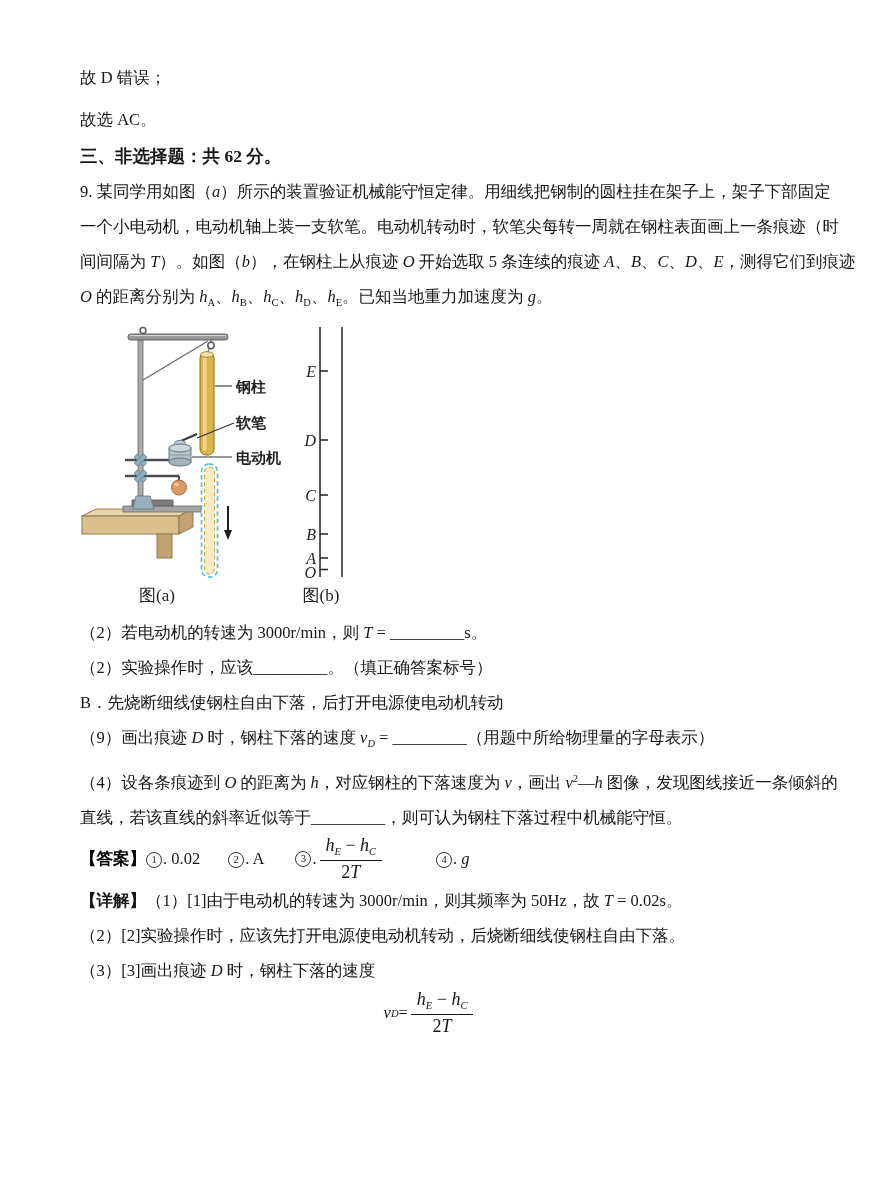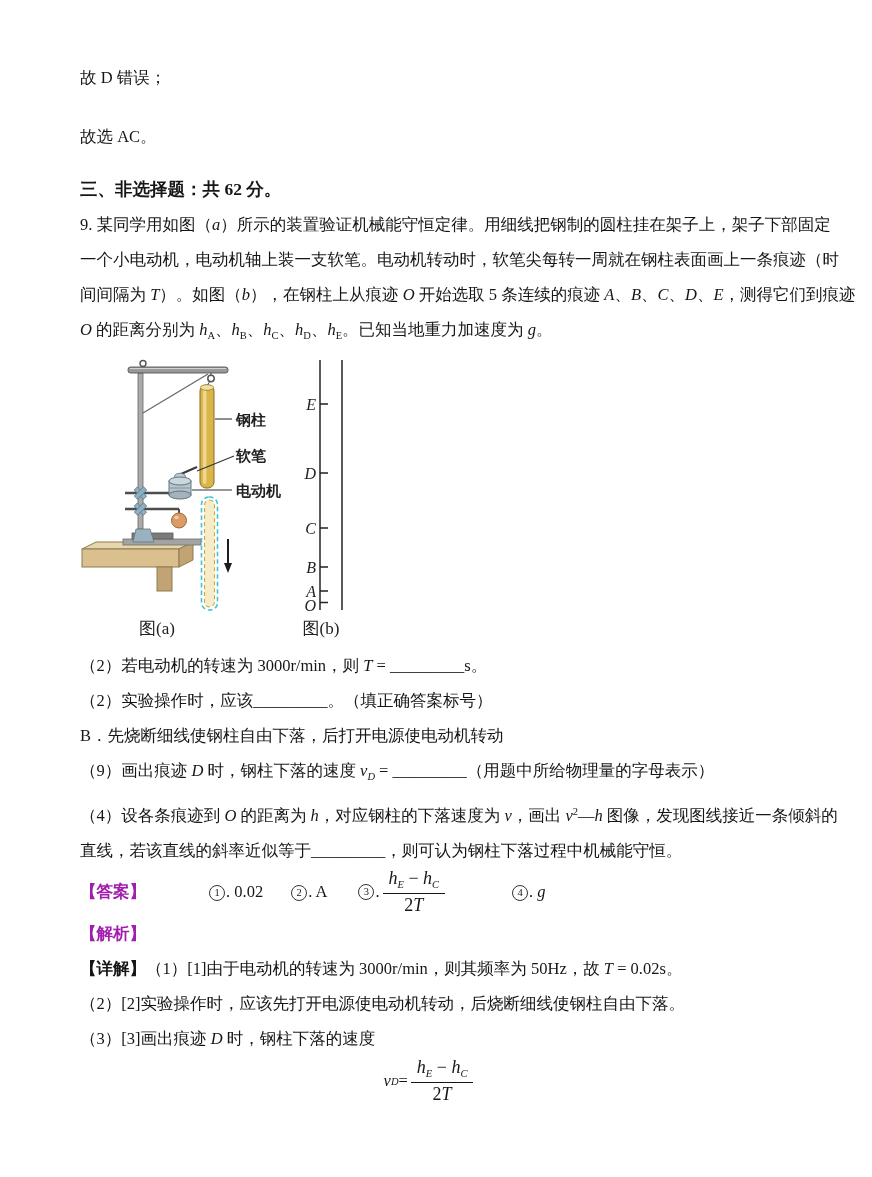--- a/index.html
+++ b/index.html
@@ -9,54 +9,54 @@
     box-sizing:border-box;
     padding:60px 0 0 80px;
     background:#ffffff;
     font-family:"Liberation Serif","DejaVu Serif",serif;
     font-size:16.5px;
     color:#161616;
     overflow:hidden;
   }
   .line{line-height:35px;margin:0;white-space:nowrap;}
   .heading{font-weight:bold;font-size:17.5px;}
-  .gap-top{margin-top:24px;}
+  .gap-top{margin-top:7px;}
   .seg-i{font-style:italic;}
   .seg-b{font-weight:bold;}
   .seg-sub{font-size:10.5px;vertical-align:-4px;}
   .seg-si{font-size:10.5px;vertical-align:-4px;font-style:italic;}
   .seg-sup{font-size:10.5px;vertical-align:6px;}
   .seg-circ{
     display:inline-flex;align-items:center;justify-content:center;
     width:14px;height:14px;border:1px solid #333;border-radius:50%;
     font-size:10.5px;line-height:14px;vertical-align:1px;margin-right:1px;
   }
   .frac{display:inline-flex;flex-direction:column;align-items:center;
     vertical-align:middle;line-height:1.2;font-size:18px;margin:0 3px;}
   .frac .num{border-bottom:1.4px solid #161616;padding:0 6px 1px;}
   .frac .den{padding-top:1px;}
-  .label-blue{color:#a21caf;font-weight:bold;}
+  .label-blue{color:#000000;font-weight:bold;}
   .answer-row{display:flex;align-items:center;height:48px;}
-  .ml-a{margin-left:63px;} .ml-b{margin-left:28px;} .ml-c{margin-left:31px;} .ml-d{margin-left:64px;font-family:Liberation Serif, serif;}
+  .ml-a{} .ml-b{margin-left:28px;} .ml-c{margin-left:31px;} .ml-d{margin-left:51px;font-family:Liberation Serif, serif;}
   .formula-row{display:flex;justify-content:center;align-items:center;height:50px;width:700px;}
   figure.exp{margin:0;padding:0;}
   svg text{font-family:"Liberation Serif","DejaVu Serif",serif;}
   svg .cjk-label{font-family:"Liberation Sans","DejaVu Sans",sans-serif;font-weight:600;font-size:15px;fill:#222;}
   svg .scale-letter{font-style:italic;font-size:16px;fill:#222;}
   svg .caption{font-size:17px;fill:#222;}
 </style>
 </head>
 <body>
 
 <div class="page">
 
   <p class="line"><span>故 D 错误；</span></p>
   <p class="line gap-top"><span>故选 AC。</span></p>
 
-  <p class="line heading" style="margin-top:18px">三、非选择题：共 62 分。</p>
+  <p class="line heading" style="margin-top:2px">三、非选择题：共 62 分。</p>
 
   <div>
     <p class="line"><span>9. 某同学用如图（</span><span class="seg-i">a</span><span>）所示的装置验证机械能守恒定律。用细线把钢制的圆柱挂在架子上，架子下部固定</span></p>
     <p class="line"><span>一个小电动机，电动机轴上装一支软笔。电动机转动时，软笔尖每转一周就在钢柱表面画上一条痕迹（时</span></p>
     <p class="line"><span>间间隔为 </span><span class="seg-i">T</span><span>）。如图（</span><span class="seg-i">b</span><span>），在钢柱上从痕迹 </span><span class="seg-i">O</span><span> 开始选取 5 条连续的痕迹 </span><span class="seg-i">A</span><span>、</span><span class="seg-i">B</span><span>、</span><span class="seg-i">C</span><span>、</span><span class="seg-i">D</span><span>、</span><span class="seg-i">E</span><span>，测得它们到痕迹</span></p>
     <p class="line"><span class="seg-i">O</span><span> 的距离分别为 </span><span class="seg-i">h</span><span class="seg-sub">A</span><span>、</span><span class="seg-i">h</span><span class="seg-sub">B</span><span>、</span><span class="seg-i">h</span><span class="seg-sub">C</span><span>、</span><span class="seg-i">h</span><span class="seg-sub">D</span><span>、</span><span class="seg-i">h</span><span class="seg-sub">E</span><span>。已知当地重力加速度为 </span><span class="seg-i">g</span><span>。</span></p>
   </div>
 
   <figure class="exp">
     <svg width="420" height="290" viewBox="0 0 420 290" style="margin-left:-5px">
@@ -167,21 +167,20 @@
         <span class="seg-circ">3</span>
         <span>. </span>
         <span class="frac">
           <span class="num"><span class="seg-i">h</span><span class="seg-si">E</span><span> − </span><span class="seg-i">h</span><span class="seg-si">C</span></span>
           <span class="den"><span>2</span><span class="seg-i">T</span></span>
         </span>
       </span>
     <span class="ml-d"><span class="seg-circ">4</span><span>. </span><span class="seg-i">g</span></span>
   </div>
 
-  <p class="line"><span class="label-blue">【解析】</span></p>
 
   <p class="line"><span class="seg-b">【详解】</span><span>（1）[1]由于电动机的转速为 3000r/min，则其频率为 50Hz，故 </span><span class="seg-i">T</span><span> = 0.02s。</span></p>
   <p class="line"><span>（2）[2]实验操作时，应该先打开电源使电动机转动，后烧断细线使钢柱自由下落。</span></p>
   <p class="line"><span>（3）[3]画出痕迹 </span><span class="seg-i">D</span><span> 时，钢柱下落的速度</span></p>
 
   <div class="formula-row">
       <span class="seg-i">v</span>
       <span class="seg-si">D</span>
       <span> = </span>
       <span class="frac">

